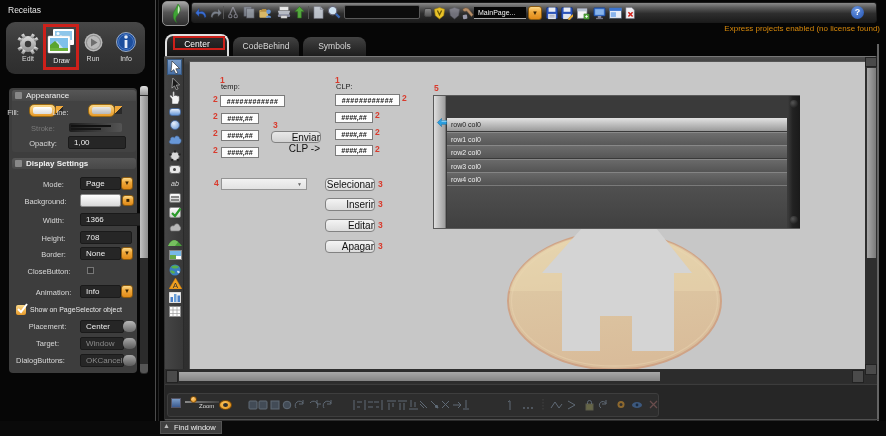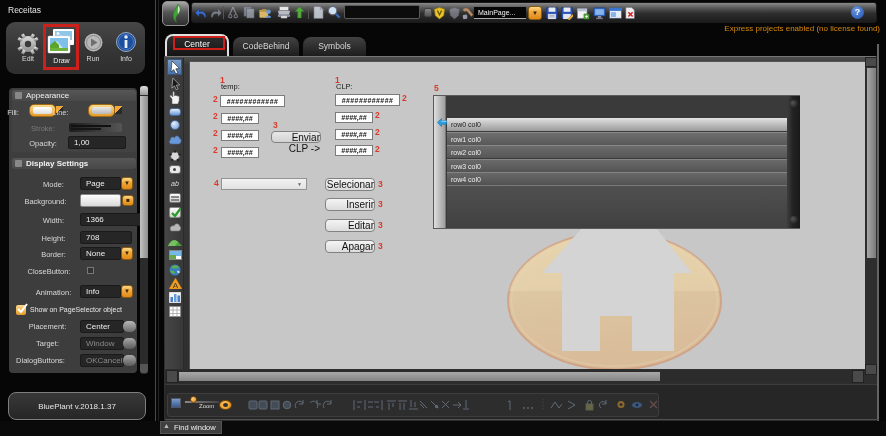--- a/index.html
+++ b/index.html
@@ -135,21 +135,20 @@
 <div class="abs" style="left:123px;top:338px;width:13px;height:11px;border-radius:5px;background:linear-gradient(#a8a8a8,#5a5a5a)"></div>
 <div class="lbl" style="left:4px;top:356px;width:73px">DialogButtons:</div>
 <div class="pbox" style="left:80px;top:354px;width:44px;height:13px;color:#8a8a8a">OKCancel</div>
 <div class="abs" style="left:123px;top:355px;width:13px;height:11px;border-radius:5px;background:linear-gradient(#a8a8a8,#5a5a5a)"></div>
 
 <div class="abs" style="left:140px;top:86px;width:8px;height:288px;background:#2b2b2b;border-radius:3px"></div>
 <div class="abs" style="left:140px;top:86px;width:8px;height:9px;background:linear-gradient(#e0e0e0,#999);border-radius:3px 3px 0 0"></div>
 <div class="abs" style="left:140px;top:96px;width:8px;height:162px;background:linear-gradient(90deg,#c2c2c2,#8e8e8e)"></div>
 <div class="abs" style="left:140px;top:364px;width:8px;height:9px;background:#555;border-radius:0 0 3px 3px"></div>
 
-<div class="abs" style="left:8px;top:392px;width:138px;height:28px;border-radius:8px;border:1px solid #7e7e7e;background:linear-gradient(#383838,#262626);color:#e4e4e4;font-size:8px;text-align:center;line-height:27px">BluePlant v.2018.1.37</div>
 
 <div class="abs" style="left:155px;top:0;width:1px;height:436px;background:#4a4a4a"></div>
 <div class="abs" style="left:158px;top:0;width:1px;height:436px;background:#222"></div>
 
 <div class="abs" style="left:162px;top:1px;width:27px;height:25px;border-radius:5px;background:linear-gradient(#a8a8a8,#555 45%,#2e2e2e);border:1px solid #909090"></div>
 <svg class="abs" style="left:168px;top:3px" width="16" height="21" viewBox="0 0 16 21">
       <path d="M10 1 C13.5 4.5 12.5 9 9.5 12 C7.5 14 7 16.5 8.5 19.5 C4.5 16 4.5 10.5 7 7 C8 5.2 9.2 3 10 1 Z" fill="#3fa435" stroke="#2c7a24" stroke-width="0.5"></path>
       <path d="M10.5 2.5 C12.5 5.5 12 8.5 10 11 C9.5 8 9.7 5 10.5 2.5 Z" fill="#cfeac4"></path>
     </svg>
 <div class="abs" id="topbar" style="left:191px;top:2px;width:686px;height:21px;border-radius:3px;background:linear-gradient(#8a8a8a,#5a5a5a 25%,#2e2e2e 55%,#1c1c1c);border:1px solid #1a1a1a"></div>

